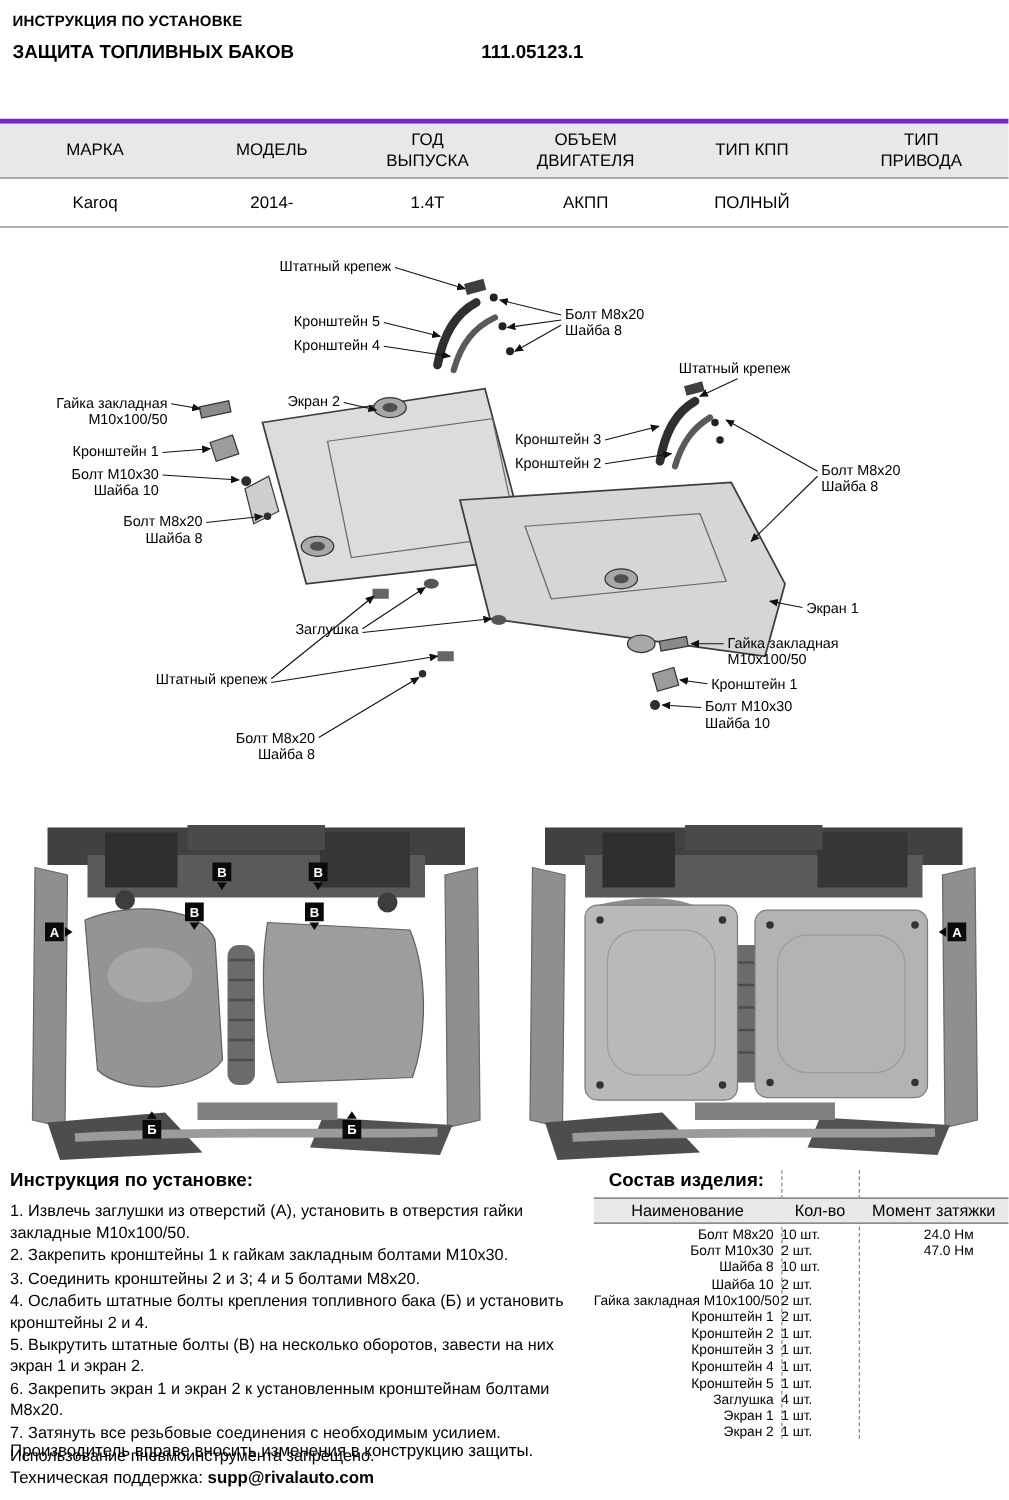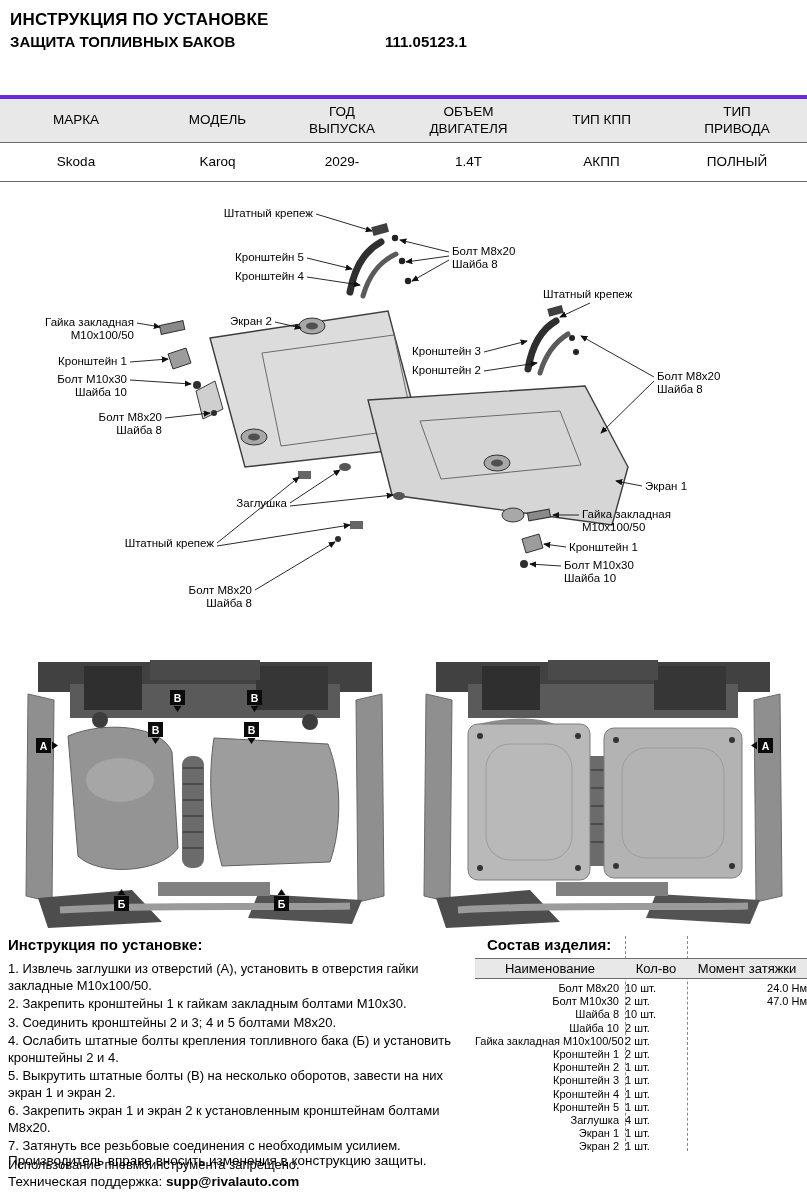--- a/index.html
+++ b/index.html
@@ -1,21 +1,21 @@
 <!DOCTYPE html>
 <html><head>
 <meta charset="utf-8">
 <style>
   *{box-sizing:border-box;margin:0;padding:0}
   html,body{background:#ffffff}
   .page{position:relative;width:807px;height:1200px;background:#fff;
         font-family:"Liberation Sans","DejaVu Sans",sans-serif;color:#000;overflow:hidden}
 
   
-  .doc-title1{position:absolute;left:10px;top:10px;font-size:17px;font-weight:bold;letter-spacing:.2px}
+  .doc-title1{position:absolute;left:10px;top:10px;font-size:12px;font-weight:bold;letter-spacing:.2px}
   .doc-title2{position:absolute;left:10px;top:33px;font-size:15px;font-weight:bold}
   .part-number{position:absolute;left:385px;top:33px;font-size:15px;font-weight:bold}
 
   
   .spec{position:absolute;left:0;top:95px;width:807px;border-top:4px solid #6d28d9;border-bottom:1px solid #6b6b6b}
   .spec-row{display:grid;grid-template-columns:152px 131px 118px 135px 131px 140px}
   .spec-head{background:#e8e8e8;border-bottom:1px solid #6b6b6b;height:44px}
   .spec-vals{height:38px;background:#fff}
   .cell{display:flex;align-items:center;justify-content:center;text-align:center;
         font-size:13.5px;line-height:1.25;white-space:pre-line}
@@ -35,21 +35,21 @@
   
   .parts{position:absolute;left:475px;top:936px;width:332px;height:216px}
   .parts .sec-title{font-size:15px;font-weight:bold;margin:0 0 5px 12px;position:relative;z-index:1}
   .parts-head{display:grid;grid-template-columns:150px 62px 120px;background:#e8e8e8;
               border-top:1px solid #6b6b6b;border-bottom:1px solid #6b6b6b;height:21px;
               align-items:center;font-size:13px;text-align:center;position:relative;z-index:1}
   .parts-rows{position:relative;z-index:1;padding-top:3px}
   .prow{display:grid;grid-template-columns:150px 62px 120px;font-size:11px;line-height:13.2px}
   .pname{text-align:right;padding-right:6px;white-space:nowrap}
   .pqty{white-space:nowrap}
-  .ptorque{text-align:right;padding-left:24px;white-space:nowrap}
+  .ptorque{text-align:center;padding-left:24px;white-space:nowrap}
   .dash{position:absolute;top:0;height:215px;border-left:1px dashed #8a8a8a;z-index:0}
   .dash1{left:150px}
   .dash2{left:212px}
 
   
   .footer1{position:absolute;left:8px;top:1153px;font-size:13.5px}
   .footer2{position:absolute;left:8px;top:1174px;font-size:13.5px}
   .footer2 .mail{font-weight:bold}
 </style>
 </head>
@@ -67,23 +67,22 @@
       <div class="cell">МОДЕЛЬ</div>
       <div class="cell">ГОД
 ВЫПУСКА</div>
       <div class="cell">ОБЪЕМ
 ДВИГАТЕЛЯ</div>
       <div class="cell">ТИП КПП</div>
       <div class="cell">ТИП
 ПРИВОДА</div>
     </div>
     <div class="spec-row spec-vals">
-      <div class="cell">Skoda</div>
       <div class="cell">Karoq</div>
-      <div class="cell">2029-</div>
+      <div class="cell">2014-</div>
       <div class="cell">1.4T</div>
       <div class="cell">АКПП</div>
       <div class="cell">ПОЛНЫЙ</div>
     </div>
   </div>
 
   <svg class="diagram-svg" width="807" height="460" viewBox="0 0 807 460">
     <defs>
       <marker id="arrowhead" markerWidth="8" markerHeight="7" refX="7" refY="3.5" orient="auto">
         <path d="M0,0 L8,3.5 L0,7 Z" fill="#111"></path>

